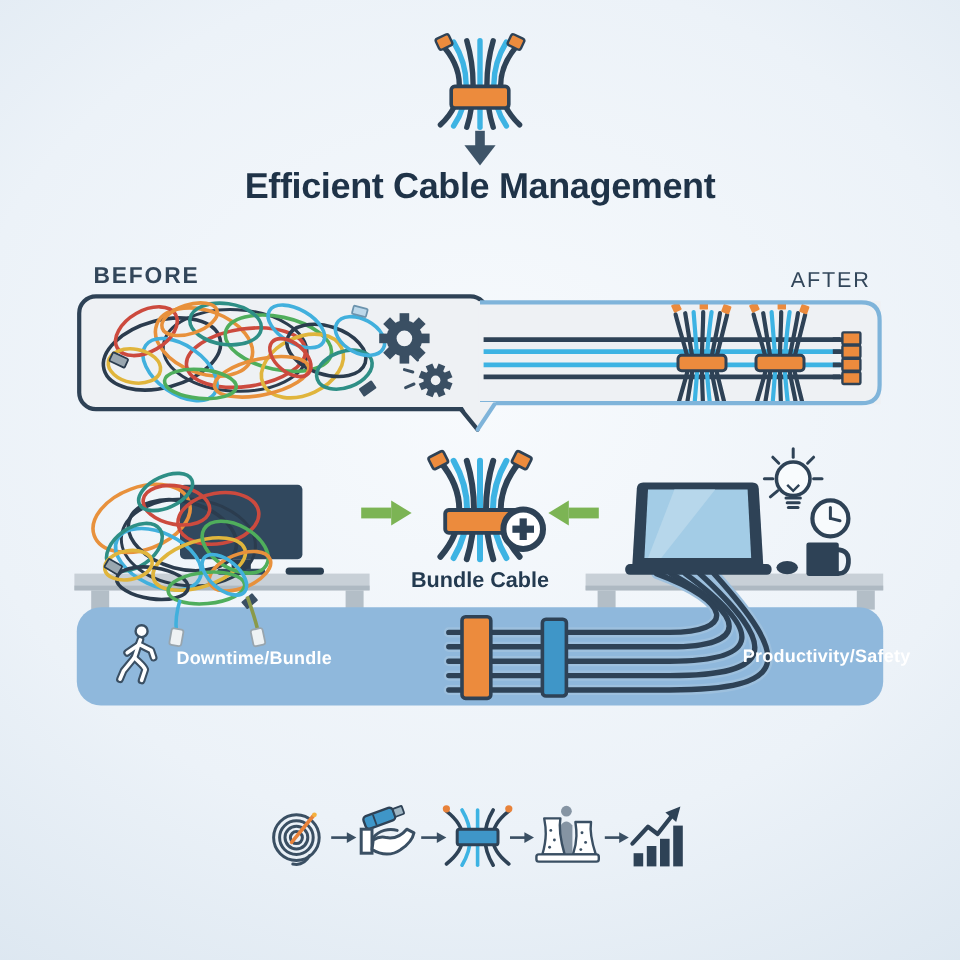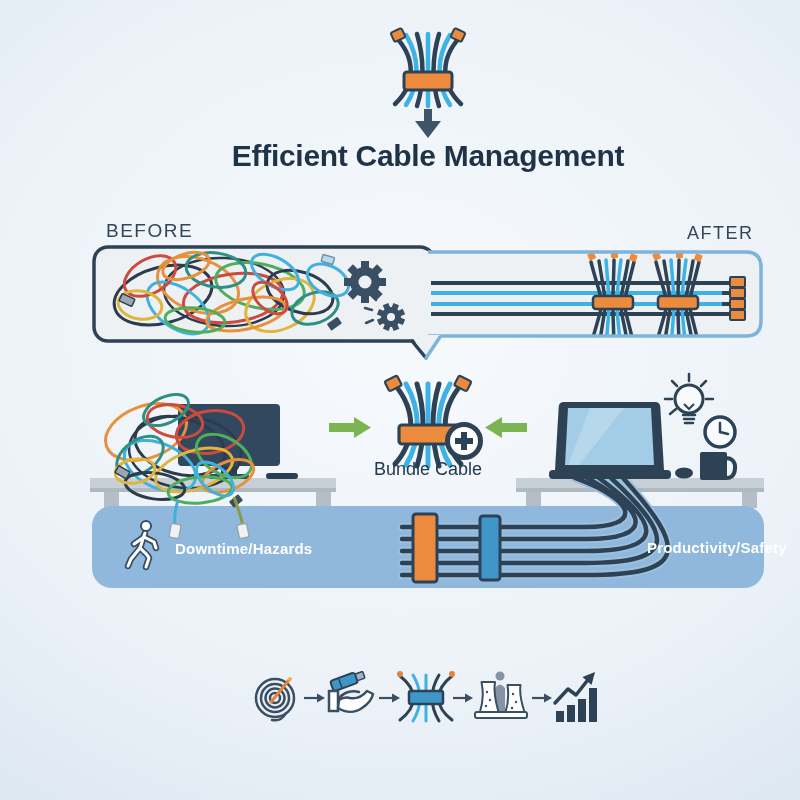--- a/index.html
+++ b/index.html
@@ -1,27 +1,27 @@
 <!DOCTYPE html>
 <html><head>
 <meta charset="utf-8">
 <style>
   html,body{margin:0;padding:0;}
   body{
     width:800px;height:800px;overflow:hidden;
     font-family:"Liberation Sans", sans-serif;
     background:radial-gradient(120% 100% at 50% 42%, #f7fafd 0%, #ecf2f8 45%, #dbe6f0 75%, #c9d9e8 100%);
   }
-  #stage{position:relative;width:772px;height:800px;margin-left:28px;}
+  #stage{position:relative;width:772px;height:800px;}
   #art{position:absolute;left:0;top:0;}
   .lbl{position:absolute;color:#32465a;}
   .title{left:0;top:139px;width:800px;text-align:center;font-size:30px;font-weight:bold;color:#1f3348;letter-spacing:-0.3px;}
-  .before{left:78px;top:220px;font-size:19px;letter-spacing:1.5px;font-weight:400;}
+  .before{left:78px;top:220px;font-size:19px;letter-spacing:1.5px;font-weight:700;}
   .after{left:659px;top:223px;font-size:18px;letter-spacing:1.5px;font-weight:500;}
-  .bundle{left:320px;top:459px;width:160px;text-align:center;font-size:18px;font-weight:400;color:#233a50;}
+  .bundle{left:320px;top:473px;width:160px;text-align:center;font-size:18px;font-weight:700;color:#233a50;}
   .cap{font-size:15px;font-weight:bold;color:#ffffff;letter-spacing:0.2px;}
   .capL{left:147px;top:540px;}
   .capR{left:619px;top:539px;}
 </style>
 </head>
 <body>
 
 <div id="stage">
 
 <svg id="art" width="800" height="800" viewBox="0 0 800 800">
@@ -359,16 +359,16 @@
       <polyline points="527,703 540,689 548,695 559,681" fill="none" stroke="#2e4256" stroke-width="3.5" stroke-linecap="round" stroke-linejoin="round"></polyline>
       <polygon points="567,672 563.5,685 554.5,677" fill="#2e4256"></polygon>
     </g>
   </g>
 </svg>
 
 <div class="lbl title">Efficient Cable Management</div>
 <div class="lbl before">BEFORE</div>
 <div class="lbl after">AFTER</div>
 <div class="lbl bundle">Bundle Cable</div>
-<div class="lbl cap capL">Downtime/Hazards</div>
+<div class="lbl cap capL">Downtime/Bundle</div>
 <div class="lbl cap capR">Productivity/Safety</div>
 
 </div>
 
 </body></html>

